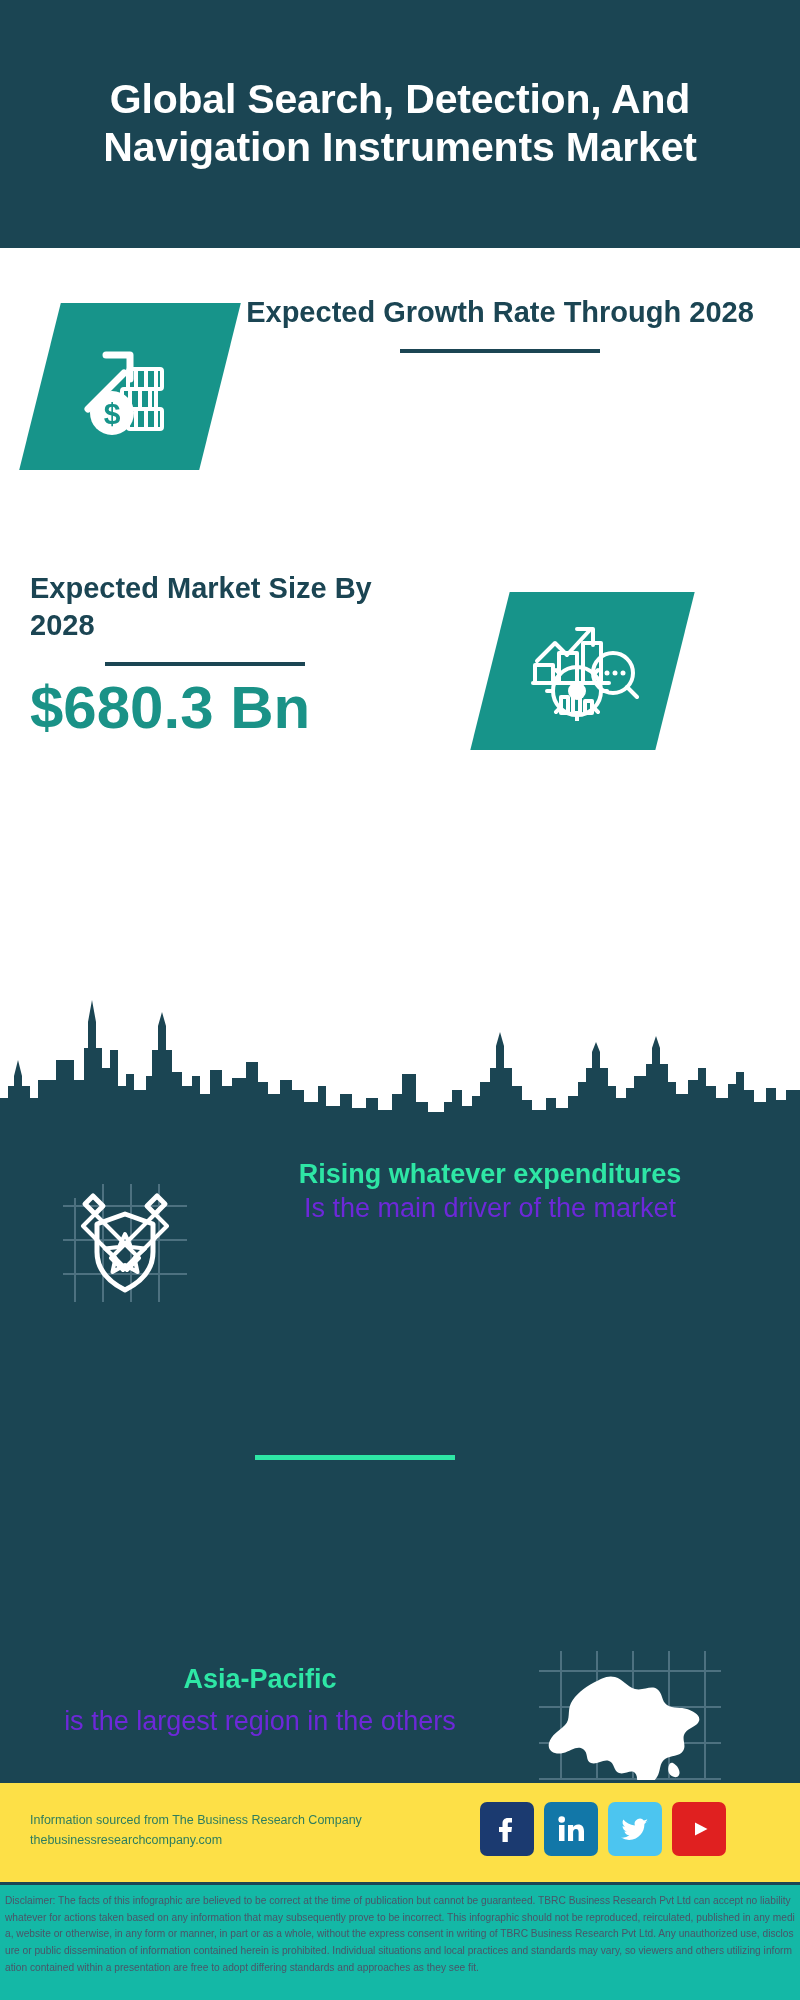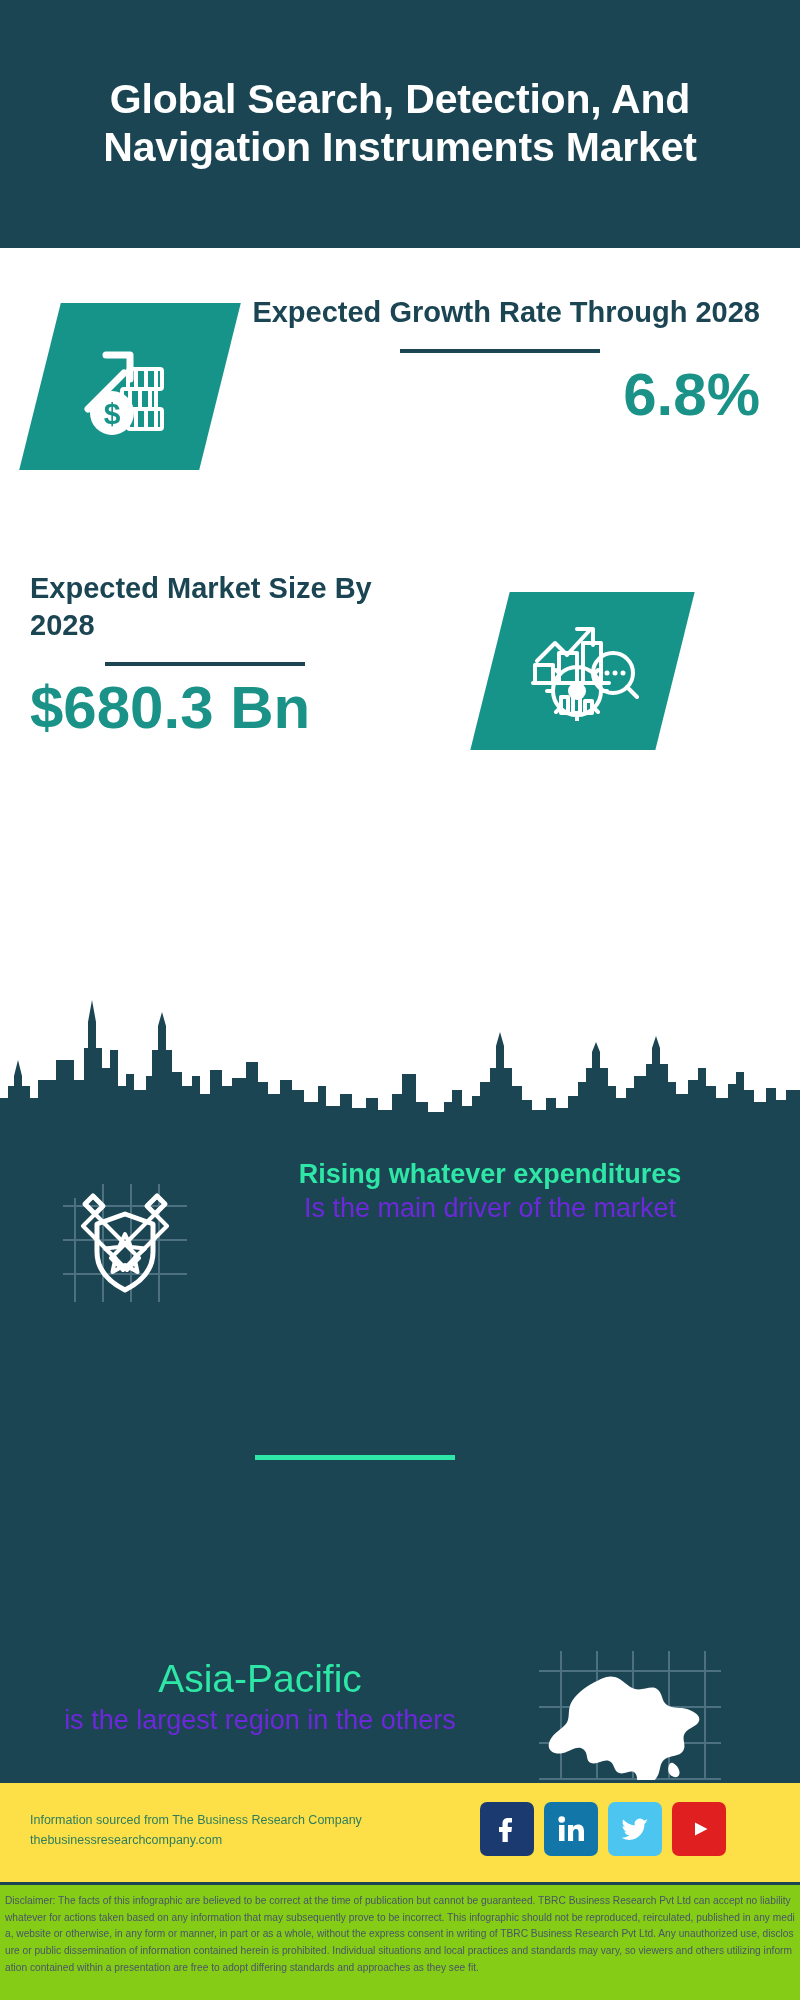--- a/index.html
+++ b/index.html
@@ -33,21 +33,21 @@
     position:absolute;left:40px;top:55px;width:180px;height:167px;
     background:#17948a;
     transform:skewX(-14deg);
   }
   .para-left .iconwrap{
     transform:skewX(14deg);
     width:100%;height:100%;
     display:flex;align-items:center;justify-content:center;
   }
   .stat1-text{
-    position:absolute;left:240px;top:46px;width:520px;text-align:right;
+    position:absolute;left:240px;top:46px;width:520px;text-align:center;
   }
   .label-dark{
     color:#1b4553;font-size:29px;font-weight:bold;line-height:1.28;
     margin:0;
   }
   .divider-dark{
     width:200px;height:4px;background:#1b4553;margin:18px auto 0 auto;
   }
   .value-teal{
     color:#1a9287;font-size:60px;font-weight:bold;margin:10px 0 0 0;line-height:1.05;
@@ -100,21 +100,21 @@
     position:absolute;left:255px;top:1455px;width:200px;height:5px;background:#2ee6a5;
   }
 
   .region-row{
     position:absolute;left:0;top:1475px;width:800px;height:250px;
   }
   .region-text{
     position:absolute;left:30px;top:180px;width:460px;text-align:center;
   }
   .hl-green2{
-    color:#2ee6a5;font-size:39px;font-weight:normal;line-height:1.22;margin:0;
+    color:#2ee6a5;font-size:27px;font-weight:bold;line-height:1.22;margin:8px;
   }
   .map-icon{
     position:absolute;left:535px;top:170px;width:190px;height:165px;
   }
 
   
   .footer{
     position:absolute;left:0;top:1780px;width:800px;height:102px;background:#fde047;
   }
   .footer-rule-top{position:absolute;left:0;top:0;width:800px;height:3px;background:#1b4553;}
@@ -125,21 +125,21 @@
   .socials{
     position:absolute;left:480px;top:22px;display:flex;gap:10px;
   }
   .soc{
     width:54px;height:54px;border-radius:7px;
     display:flex;align-items:center;justify-content:center;
   }
   .soc svg{display:block;}
 
   .disclaimer-wrap{
-    position:absolute;left:0;top:1882px;width:800px;height:118px;background:#84cc16;
+    position:absolute;left:0;top:1882px;width:800px;height:118px;background:#14b8a6;
   }
   .disclaimer-rule{position:absolute;left:0;top:0;width:800px;height:3px;background:#1b4553;}
   .disclaimer{
     position:absolute;left:5px;top:11px;width:790px;
     color:#4a5568;font-size:10.2px;line-height:1.63;text-align:left;
     word-break:break-all;
   }
 </style>
 </head>
 <body>
@@ -167,21 +167,20 @@
             </g>
             <circle cx="42" cy="88" r="22" fill="#fff"></circle>
             <text x="42" y="99" font-family="Liberation Sans, sans-serif" font-size="30" font-weight="bold" fill="#17948a" text-anchor="middle">$</text>
           </svg>
         </span>
       </div>
     </div>
     <div class="stat1-text">
       <p class="label-dark">Expected Growth Rate Through 2028</p>
       <div class="divider-dark"></div>
-      <p class="value-teal">6.8%</p>
     </div>
   </div>
 
   <div class="stat2">
     <div class="stat2-text">
       <p class="label-dark">Expected Market Size By 2028</p>
       <div class="divider-dark"></div>
       <p class="value-teal">$680.3 Bn</p>
     </div>
     <div class="para-right">

